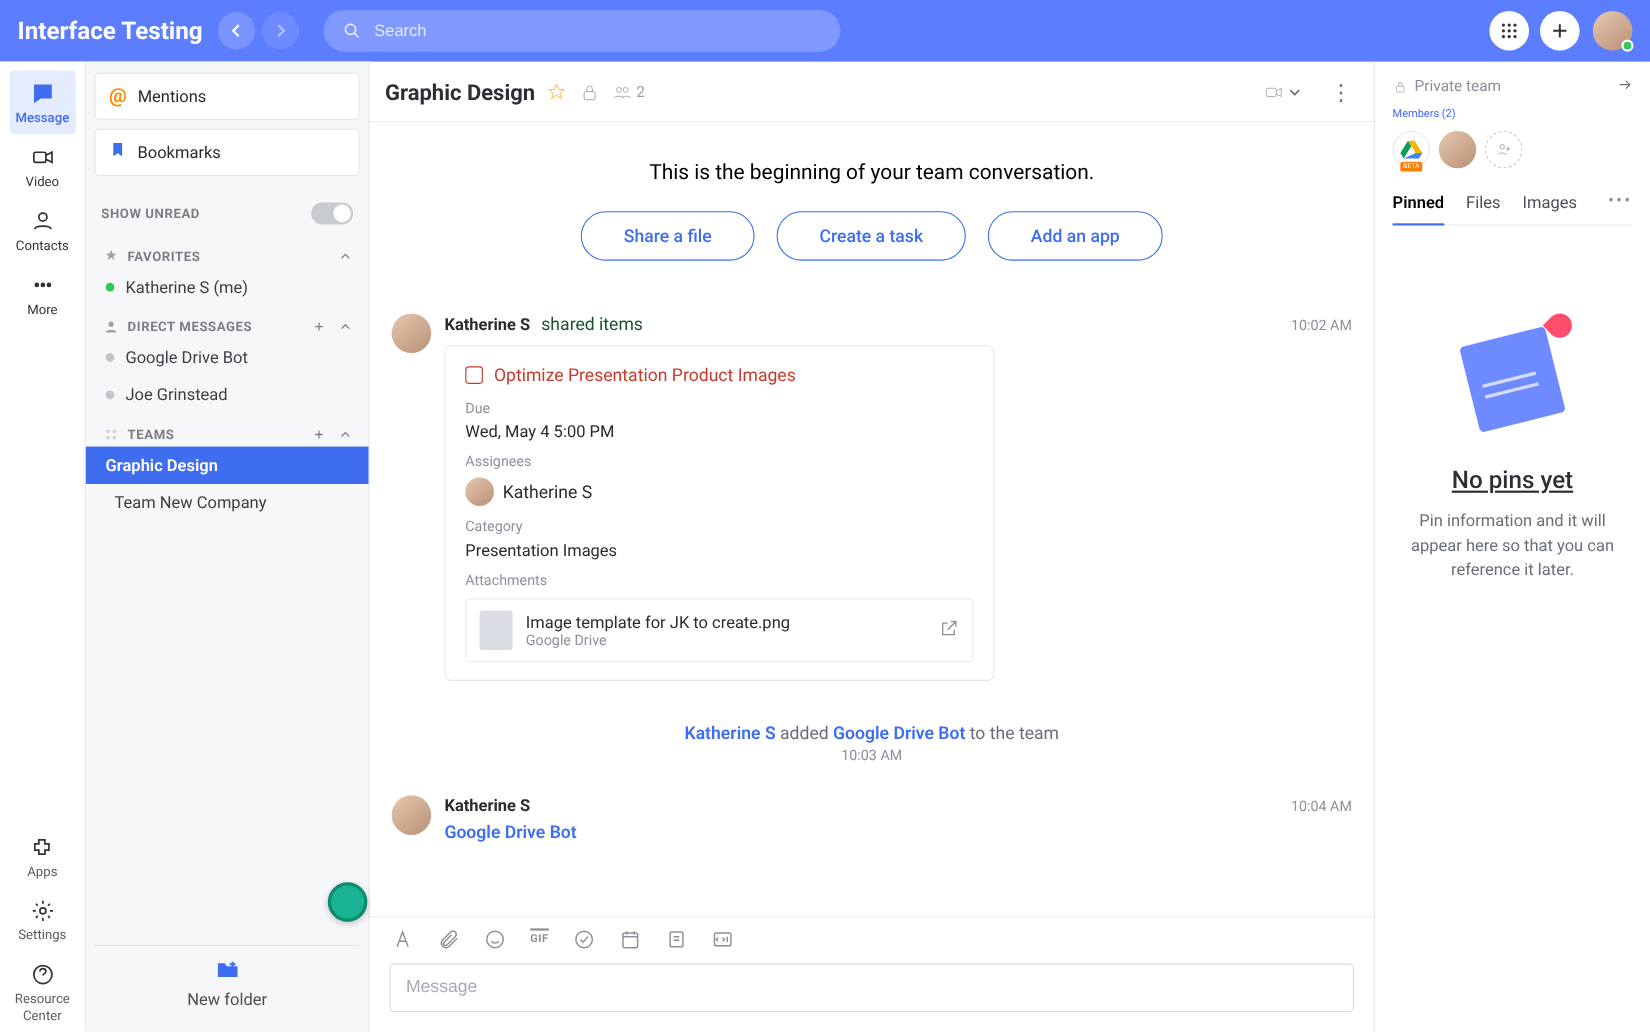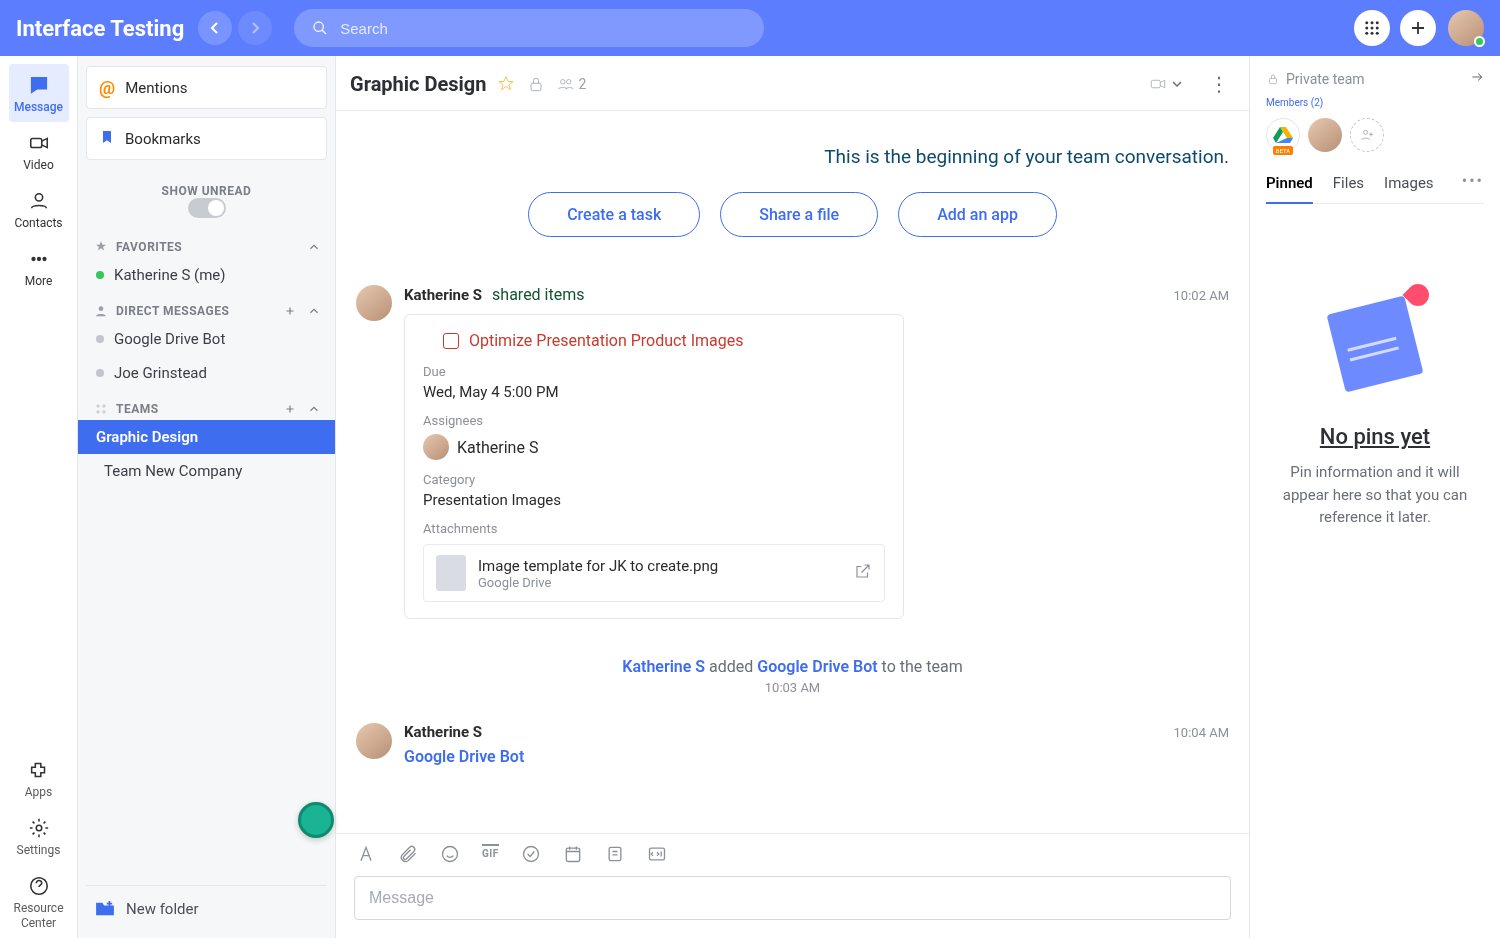--- a/index.html
+++ b/index.html
@@ -35,51 +35,51 @@
 
     
     .sidebar { width:258px; background:#f6f7f9; border-right:1px solid #e4e6eb; display:flex; flex-direction:column; padding:10px 8px; }
     .side-card { background:#fff; border:1px solid #e4e6eb; border-radius:4px; padding:10px 12px; display:flex; align-items:center; gap:10px; margin-bottom:8px; font-size:15px; cursor:pointer; }
     .side-card .mi { font-size:18px; font-weight:700; }
     .mi-mention { color:#ff8a00; }
     .mi-bookmark { color:#3e6df0; }
     .section-row { display:flex; align-items:center; padding:12px 6px 4px; font-size:12px; font-weight:700; letter-spacing:.5px; color:#7a7f87; }
     .section-row .sp { flex:1; }
     .section-row svg { width:14px; height:14px; stroke:#7a7f87; fill:none; margin-left:10px; cursor:pointer;}
-    .show-unread { padding:16px 6px 10px; display:flex; align-items:center;flex-direction:column; }
+    .show-unread { padding:16px 6px 10px; display:flex; align-items:center; }
     .show-unread span { font-size:12px; font-weight:700; letter-spacing:.5px; color:#7a7f87; flex:1; }
     .toggle { width:38px; height:20px; border-radius:20px; background:#c8cbd0; position:relative; cursor:pointer; }
     .toggle .knob { position:absolute; right:2px; top:2px; width:16px; height:16px; border-radius:50%; background:#fff; }
     .list-item { display:flex; align-items:center; gap:10px; padding:8px 10px; font-size:15px; color:#3b3f45; cursor:pointer; border-radius:4px; }
     .list-item .status-dot { width:8px; height:8px; border-radius:50%; background:#c2c6cc; }
     .list-item .status-dot.online { background:#34c759; }
     .list-item.active { background:#3e6df0; color:#fff; font-weight:600; margin:0 -8px; border-radius:0; padding-left:18px;}
-    .newfolder { margin-top:auto; display:flex; align-items:center; gap:10px; padding:14px 8px 10px; color:#4b4f55; font-size:15px; cursor:pointer; border-top:1px solid #e4e6eb; }
+    .newfolder { margin-top:auto; display:flex; align-items:center; gap:10px; padding:14px 8px 10px; color:#4b4f55; font-size:15px; cursor:pointer; border-top:1px solid #e4e6eb;flex-direction:column; }
     .newfolder svg { fill:#3e6df0; width:22px; height:16px; }
     .grammarly { position:absolute; width:36px; height:36px; border-radius:50%; background:#1ab394; border:3px solid #0e8a6e; left:298px; bottom:100px; z-index:5; box-shadow:0 2px 6px rgba(0,0,0,.2); }
 
     
     .content { flex:1; display:flex; flex-direction:column; border-right:1px solid #e4e6eb; min-width:0; }
     .chat-head { display:flex; align-items:center; padding:16px 20px 14px 14px; border-bottom:1px solid #ececef; gap:10px; }
     .chat-title { font-size:20px; font-weight:700; color:#2d2f34; }
     .head-icon { width:20px; height:20px; stroke:#9aa0a8; fill:none; }
     .head-sp { flex:1; }
     .chat-body { flex:1; overflow:auto; padding:24px 20px 10px; }
-    .begin-text { text-align:right; color:#0c4a6e; font-size:19px; margin:10px 0 24px; }
+    .begin-text { text-align:center; color:#000000; font-size:19px; margin:10px 0 24px; }
     .chip-row { display:flex; justify-content:center; gap:20px; margin-bottom:40px; }
     .chip { border:1.5px solid #3e6df0; color:#3e6df0; background:#fff; border-radius:26px; padding:12px 38px; font-size:16px; font-weight:500; cursor:pointer; }
     .msg { display:flex; gap:12px; padding:8px 0; }
     .msg .av { width:36px; height:36px; border-radius:50%; background:linear-gradient(140deg,#e6c8b0,#b89075); flex-shrink:0;}
     .msg .mc { flex:1; }
     .msg-top { display:flex; align-items:baseline; gap:10px; }
     .msg-top .name { font-weight:700; font-size:15px; }
     .msg-top .sub { color:#14532d; font-size:16px; }
     .msg-top .time { margin-left:auto; color:#8b9099; font-size:13px; }
     .task-card { border:1px solid #e4e6eb; border-radius:6px; margin-top:10px; padding:16px 18px; max-width:500px; background:#fff; }
-    .task-title { display:flex; align-items:center; gap:10px; color:#c83a2e; font-size:16px; margin-bottom:14px;margin-left:20px; }
+    .task-title { display:flex; align-items:center; gap:10px; color:#c83a2e; font-size:16px; margin-bottom:14px; }
     .task-title .cb { width:16px; height:16px; border:1.5px solid #c83a2e; border-radius:3px; }
     .task-label { font-size:13px; color:#8b9099; margin-top:12px; }
     .task-val { font-size:15px; margin-top:4px; }
     .assignee-row { display:flex; align-items:center; gap:8px; margin-top:6px; }
     .assignee-row .sm-av { width:26px; height:26px; border-radius:50%; background:linear-gradient(140deg,#e6c8b0,#b89075);}
     .attach-card { border:1px solid #e8eaee; border-radius:4px; padding:10px 12px; display:flex; align-items:center; gap:12px; margin-top:8px; }
     .attach-card .ficon { width:30px; height:36px; background:#d9dde3; border-radius:3px; position:relative; }
     .attach-card .fi-title { font-size:15px; }
     .attach-card .fi-src { font-size:13px; color:#8b9099; }
     .attach-card .ext { margin-left:auto; cursor:pointer; }
@@ -344,22 +344,22 @@
         <svg width="12" height="12" viewBox="0 0 12 12">
             <path d="M2 4l4 4 4-4" stroke="#6a6f77" fill="none" stroke-width="1.5"></path>
           </svg>
       </span>
       <span style="margin-left:16px;color:#6a6f77;font-size:20px;cursor:pointer;">⋮</span>
     </div>
 
     <div class="chat-body">
       <div class="begin-text">This is the beginning of your team conversation.</div>
       <div class="chip-row">
+        <div class="chip">Share a file</div>
         <div class="chip">Create a task</div>
-        <div class="chip">Share a file</div>
         <div class="chip">Add an app</div>
       </div>
 
       <div class="msg">
         <div class="av"></div>
         <div class="mc">
           <div class="msg-top">
             <span class="name">Katherine S</span>
             <span class="sub">shared items</span>
             <span class="time">10:02 AM</span>

